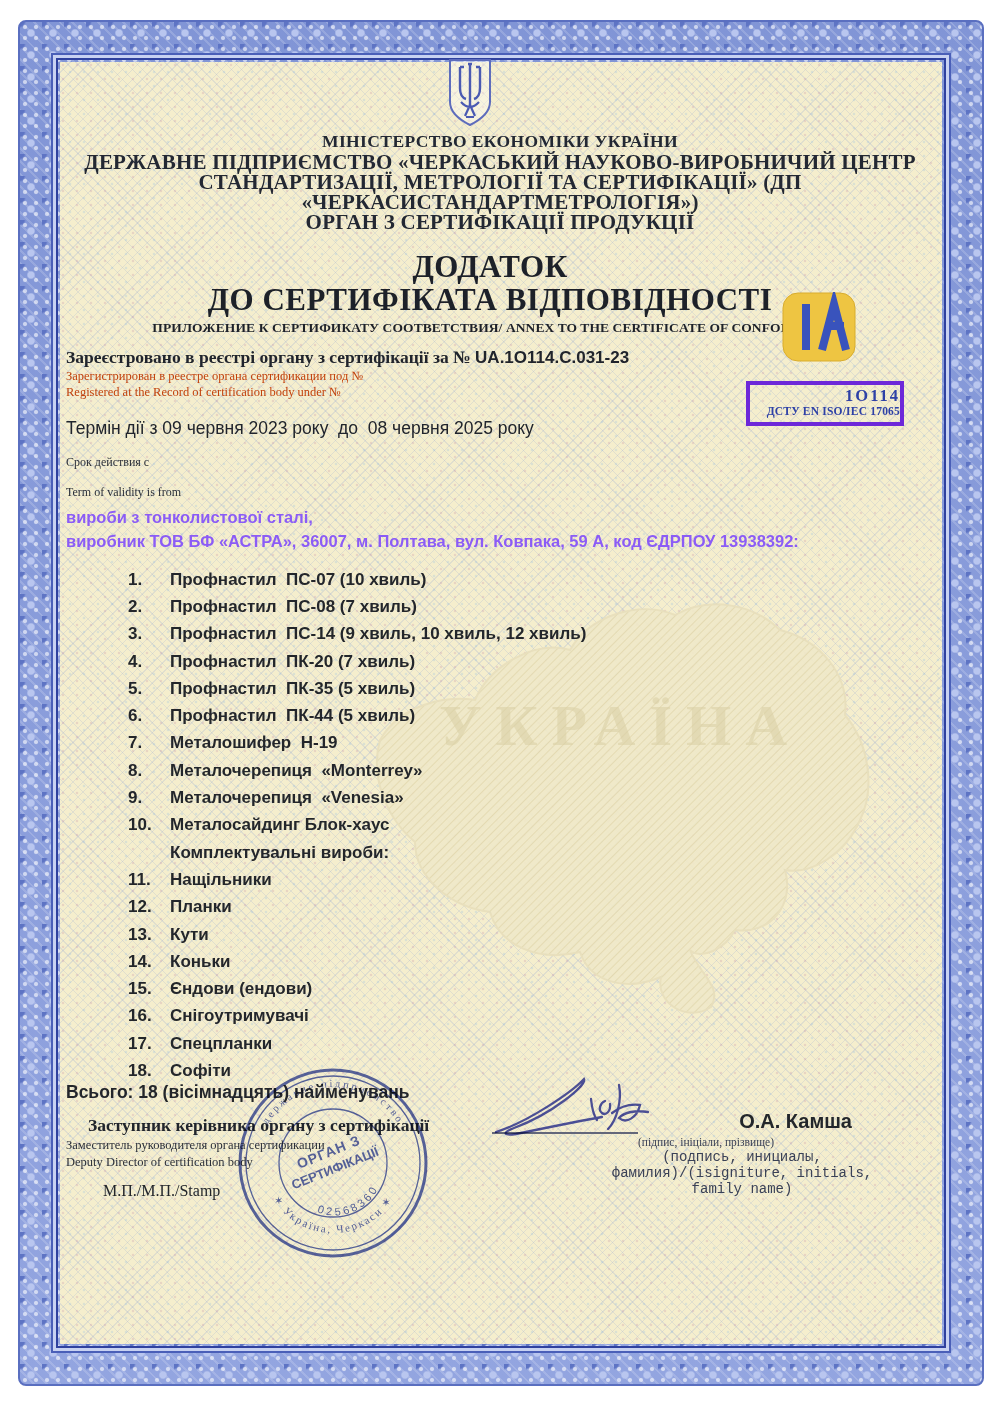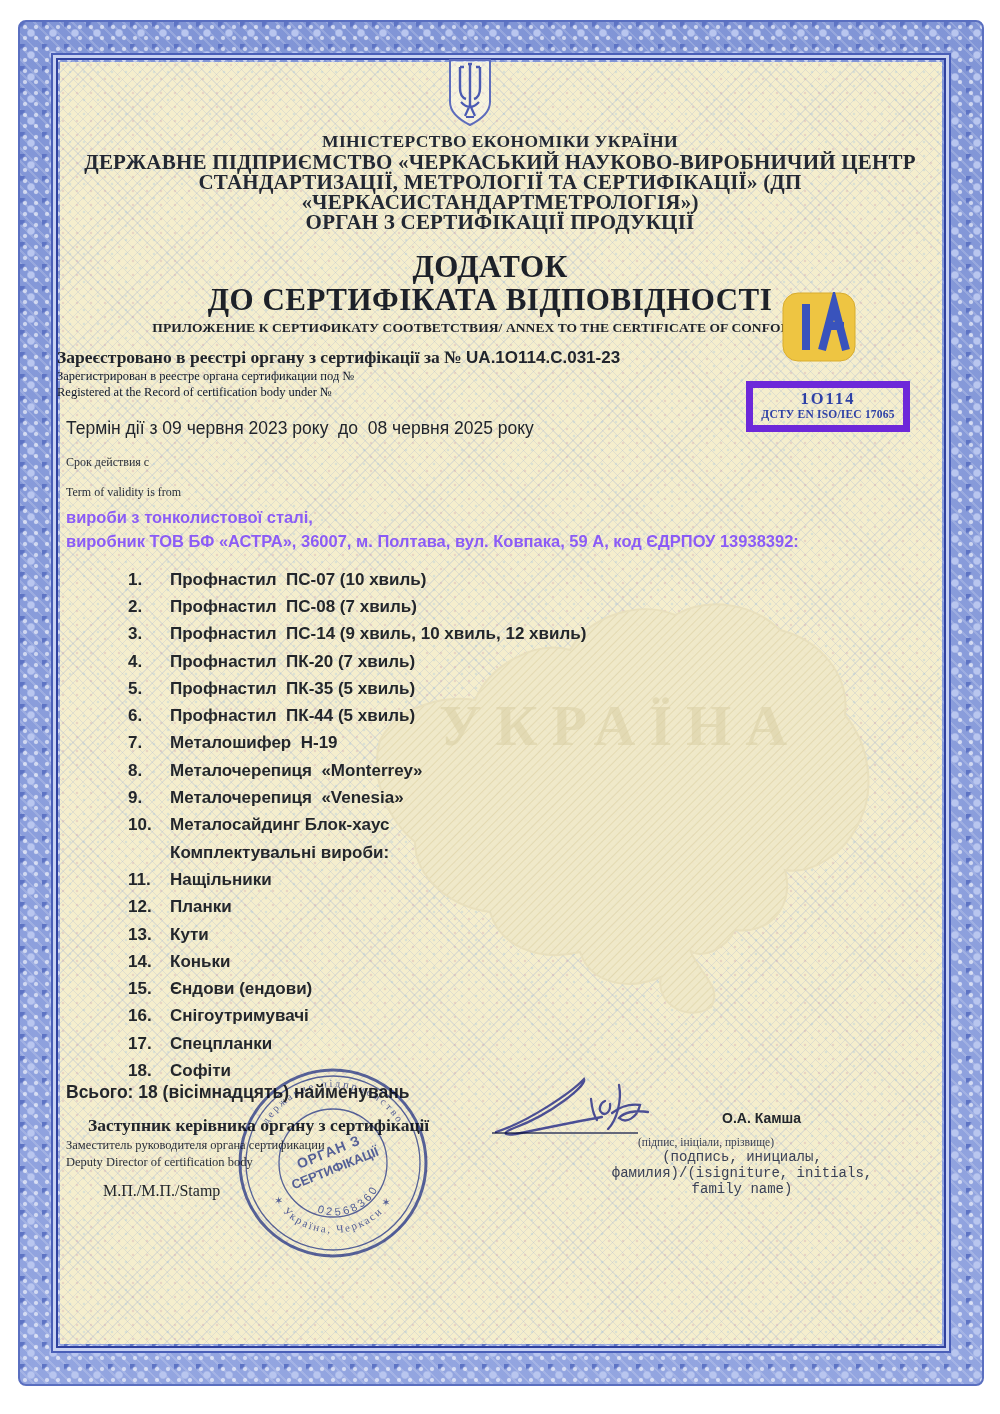--- a/index.html
+++ b/index.html
@@ -41,29 +41,29 @@
   
   .emblem{position:absolute;left:447px;top:58px;z-index:3;}
   .hdr{left:70px;width:860px;top:131px;text-align:center;font-weight:bold;color:#232833;}
   .hdr .l1{font-size:17.5px;letter-spacing:.4px;line-height:21px;}
   .hdr .l2,.hdr .l3,.hdr .l4{font-size:21px;letter-spacing:.2px;line-height:20px;}
   
   .ttl{left:70px;width:840px;top:250px;text-align:center;font-weight:bold;color:#1d2129;}
   .ttl .big{font-size:31px;line-height:33px;letter-spacing:.5px;}
   .ttl .sub{font-size:13.5px;line-height:17px;margin-top:3px;letter-spacing:.1px;}
   
-  .reg{left:57px;top:347px;width:700px;}
+  .reg{left:66px;top:347px;width:700px;}
   .reg .main{font-size:17.5px;font-weight:bold;color:#20242c;}
   .reg .num{font-family:"Liberation Sans",sans-serif;font-size:17px;}
-  .reg .small{font-size:12.5px;line-height:14.5px;color:#0f172a;margin-top:1px;}
+  .reg .small{font-size:12.5px;line-height:14.5px;color:#c2410c;margin-top:1px;}
   
   .naau{position:absolute;left:782px;top:292px;z-index:3;}
   .accbox{
-    left:746px;top:381px;width:150px;height:37px;border:7px solid #6d28d9;
-    text-align:center;color:#2e41a6;font-weight:bold;
+    left:746px;top:381px;width:150px;height:37px;border:4px solid #6d28d9;
+    text-align:right;color:#2e41a6;font-weight:bold;
   }
   .accbox .code{font-size:16.5px;letter-spacing:2px;line-height:19px;margin-top:1px;}
   .accbox .std{font-size:11.5px;line-height:13px;letter-spacing:.2px;}
   
   .valid{left:66px;top:418px;}
   .valid .main{font-family:"Liberation Sans",sans-serif;font-size:17.5px;font-weight:normal;white-space:pre;color:#20242c;}
   .valid .small{font-size:12px;line-height:14px;color:#2a2e38;margin-top:16px;}
   
   .prod{left:66px;top:505px;font-family:"Liberation Sans",sans-serif;font-weight:bold;color:#8b5cf6;}
   .prod div{font-size:16.5px;line-height:24px;}
@@ -72,21 +72,21 @@
   .item-row{display:flex;height:27.3px;align-items:center;font-family:"Liberation Sans",sans-serif;font-weight:bold;font-size:17px;color:#23262b;}
   .item-num{width:42px;flex:0 0 42px;}
   .item-text{white-space:pre-wrap;}
   .total{left:66px;top:1082px;font-family:"Liberation Sans",sans-serif;font-weight:bold;font-size:17.5px;color:#23262b;}
   
   .sigpos{left:66px;top:1115px;}
   .sigpos .main{font-size:17.5px;font-weight:bold;color:#20242c;margin-left:22px;}
   .sigpos .small{font-size:12.5px;line-height:14.5px;color:#2a2e38;margin-top:2px;}
   .mp{left:103px;top:1182px;font-size:16px;color:#23262b;}
   .sig-line{position:absolute;left:492px;top:1132px;width:146px;height:1.5px;background:#63677a;z-index:3;}
-  .sig-name{left:722px;top:1110px;width:130px;text-align:left;font-family:"Liberation Sans",sans-serif;font-weight:bold;font-size:14px;color:#23262b;}
+  .sig-name{left:722px;top:1110px;width:130px;text-align:right;font-family:"Liberation Sans",sans-serif;font-weight:bold;font-size:20px;color:#23262b;}
   .cap1{left:616px;top:1136px;width:180px;text-align:center;font-size:11.5px;color:#3a4156;}
   .cap2{left:592px;top:1149px;width:300px;text-align:center;font-size:14px;color:#3a4156;font-family:Liberation Mono, monospace;}
   .stamp{left:233px;top:1063px;opacity:.82;mix-blend-mode:multiply;}
   .signature{left:488px;top:1072px;opacity:.9;mix-blend-mode:multiply;}
 </style>
 </head>
 <body>
 
 <div class="page">
 

